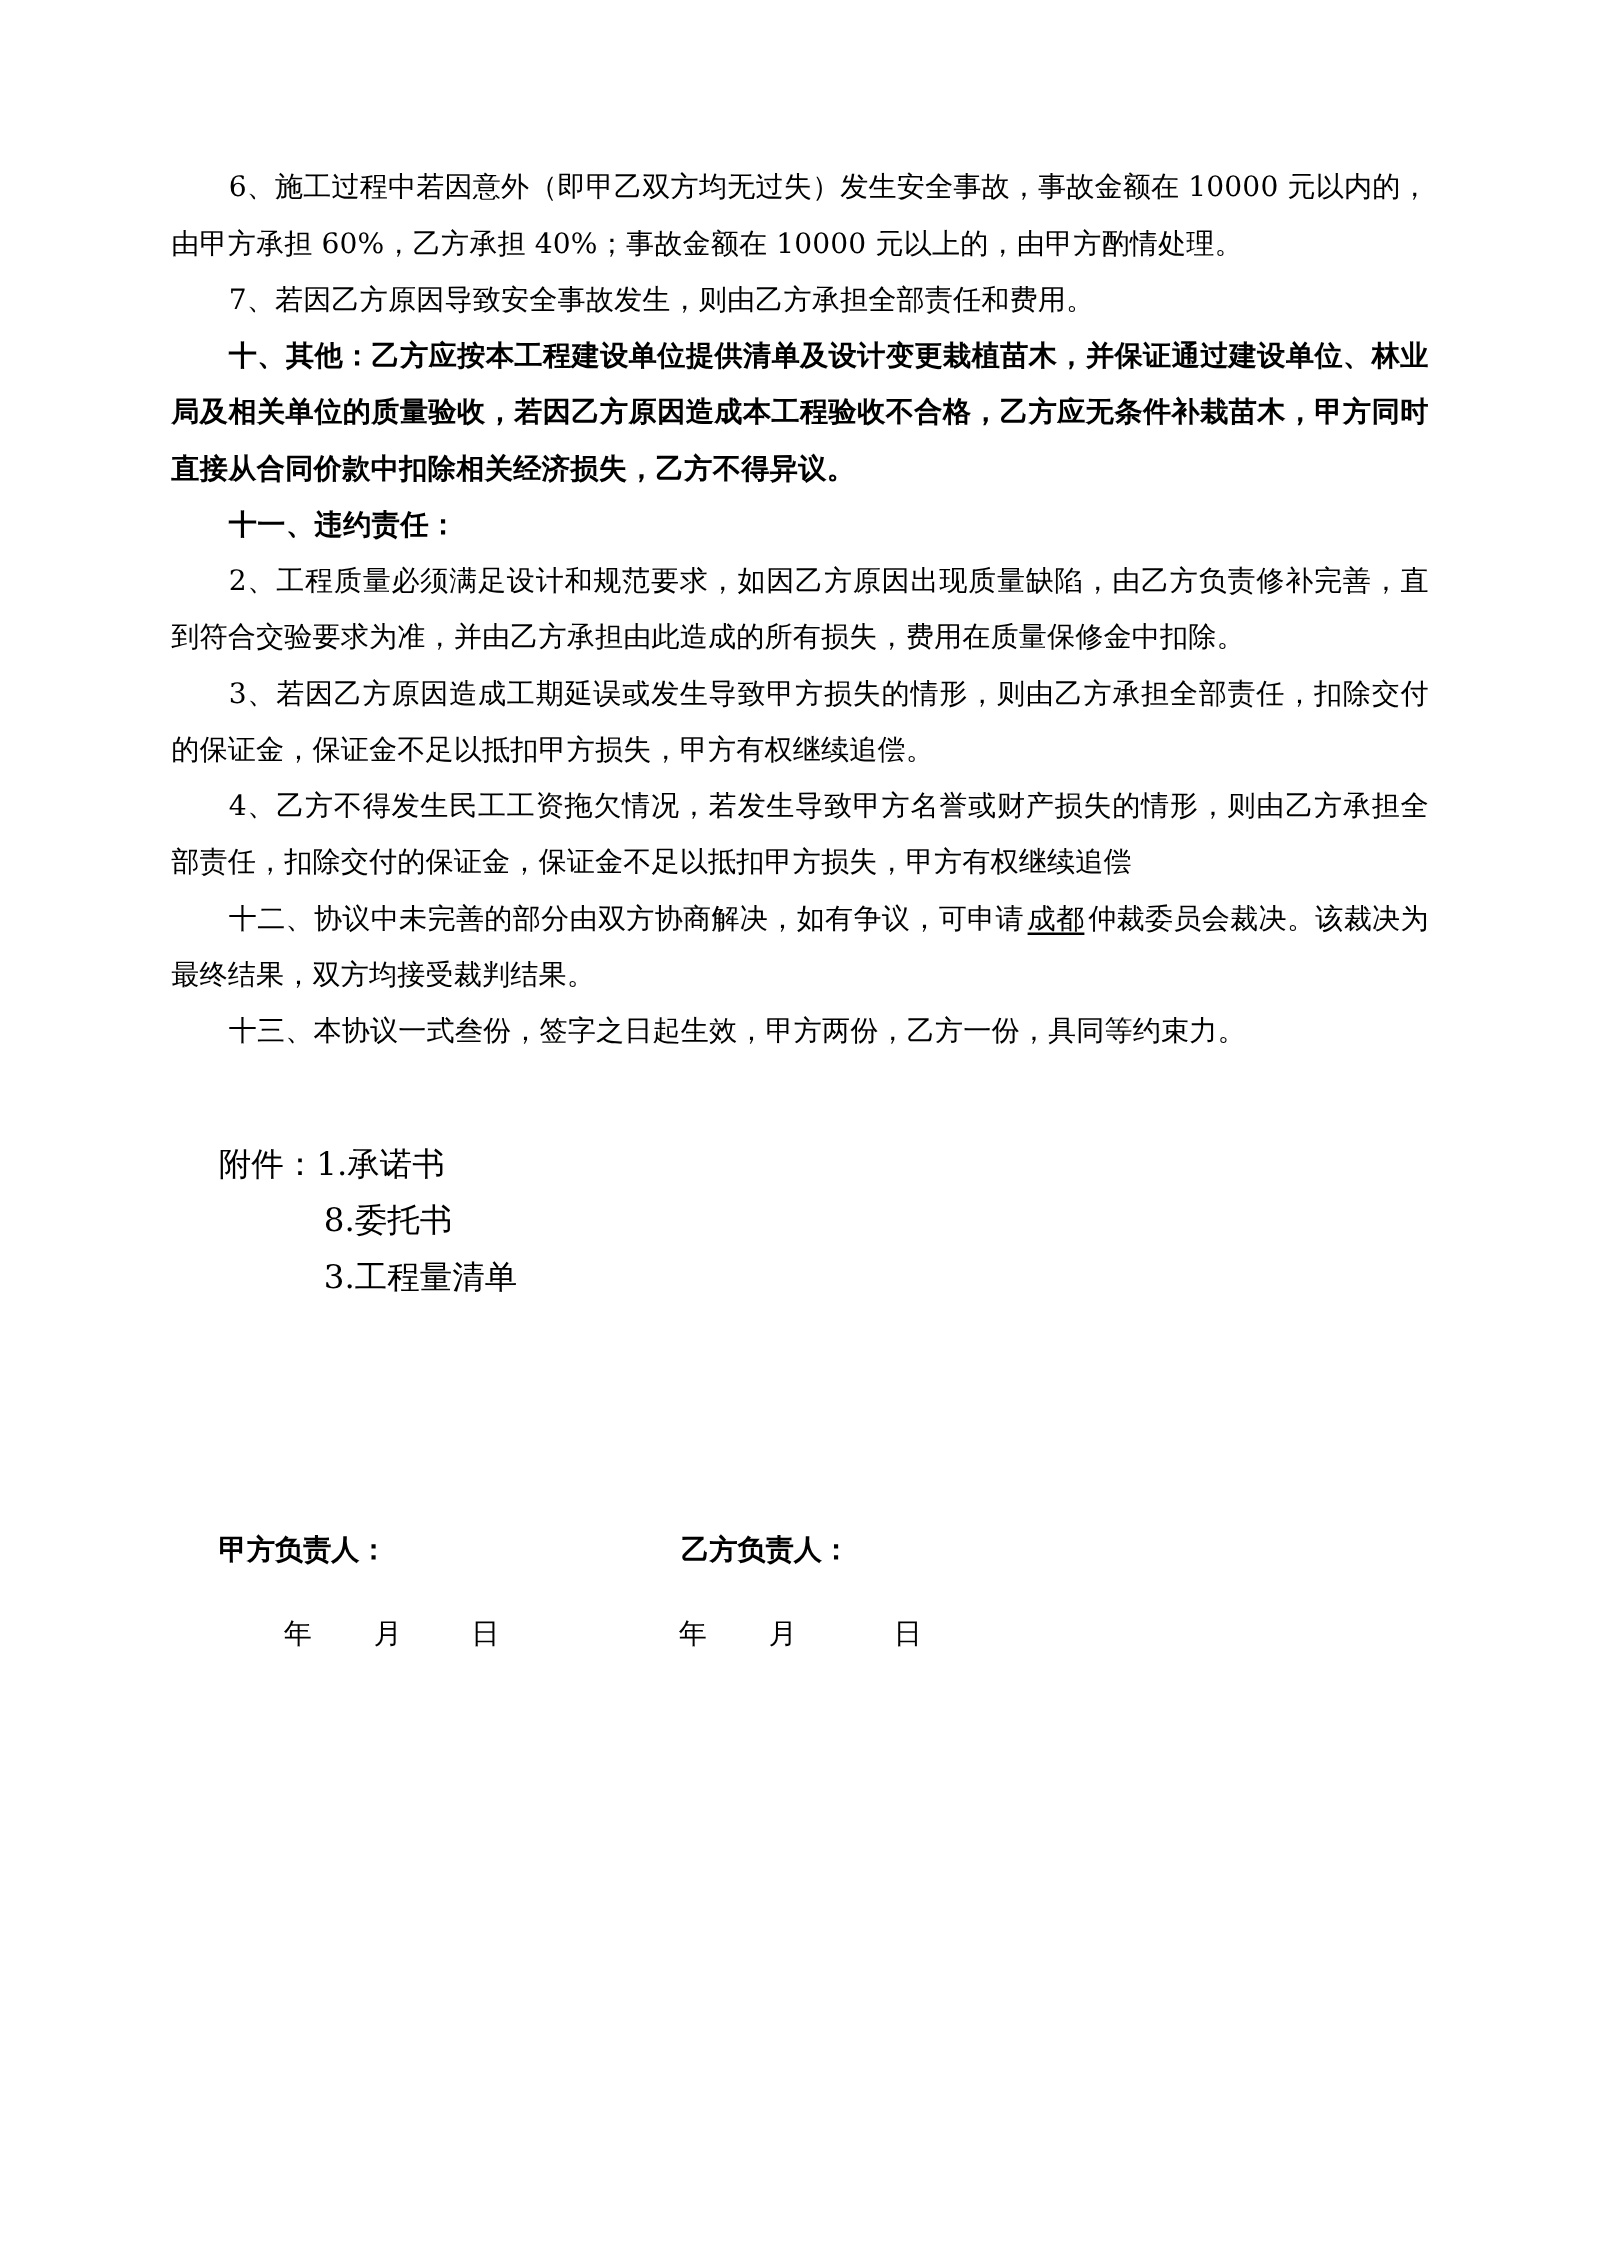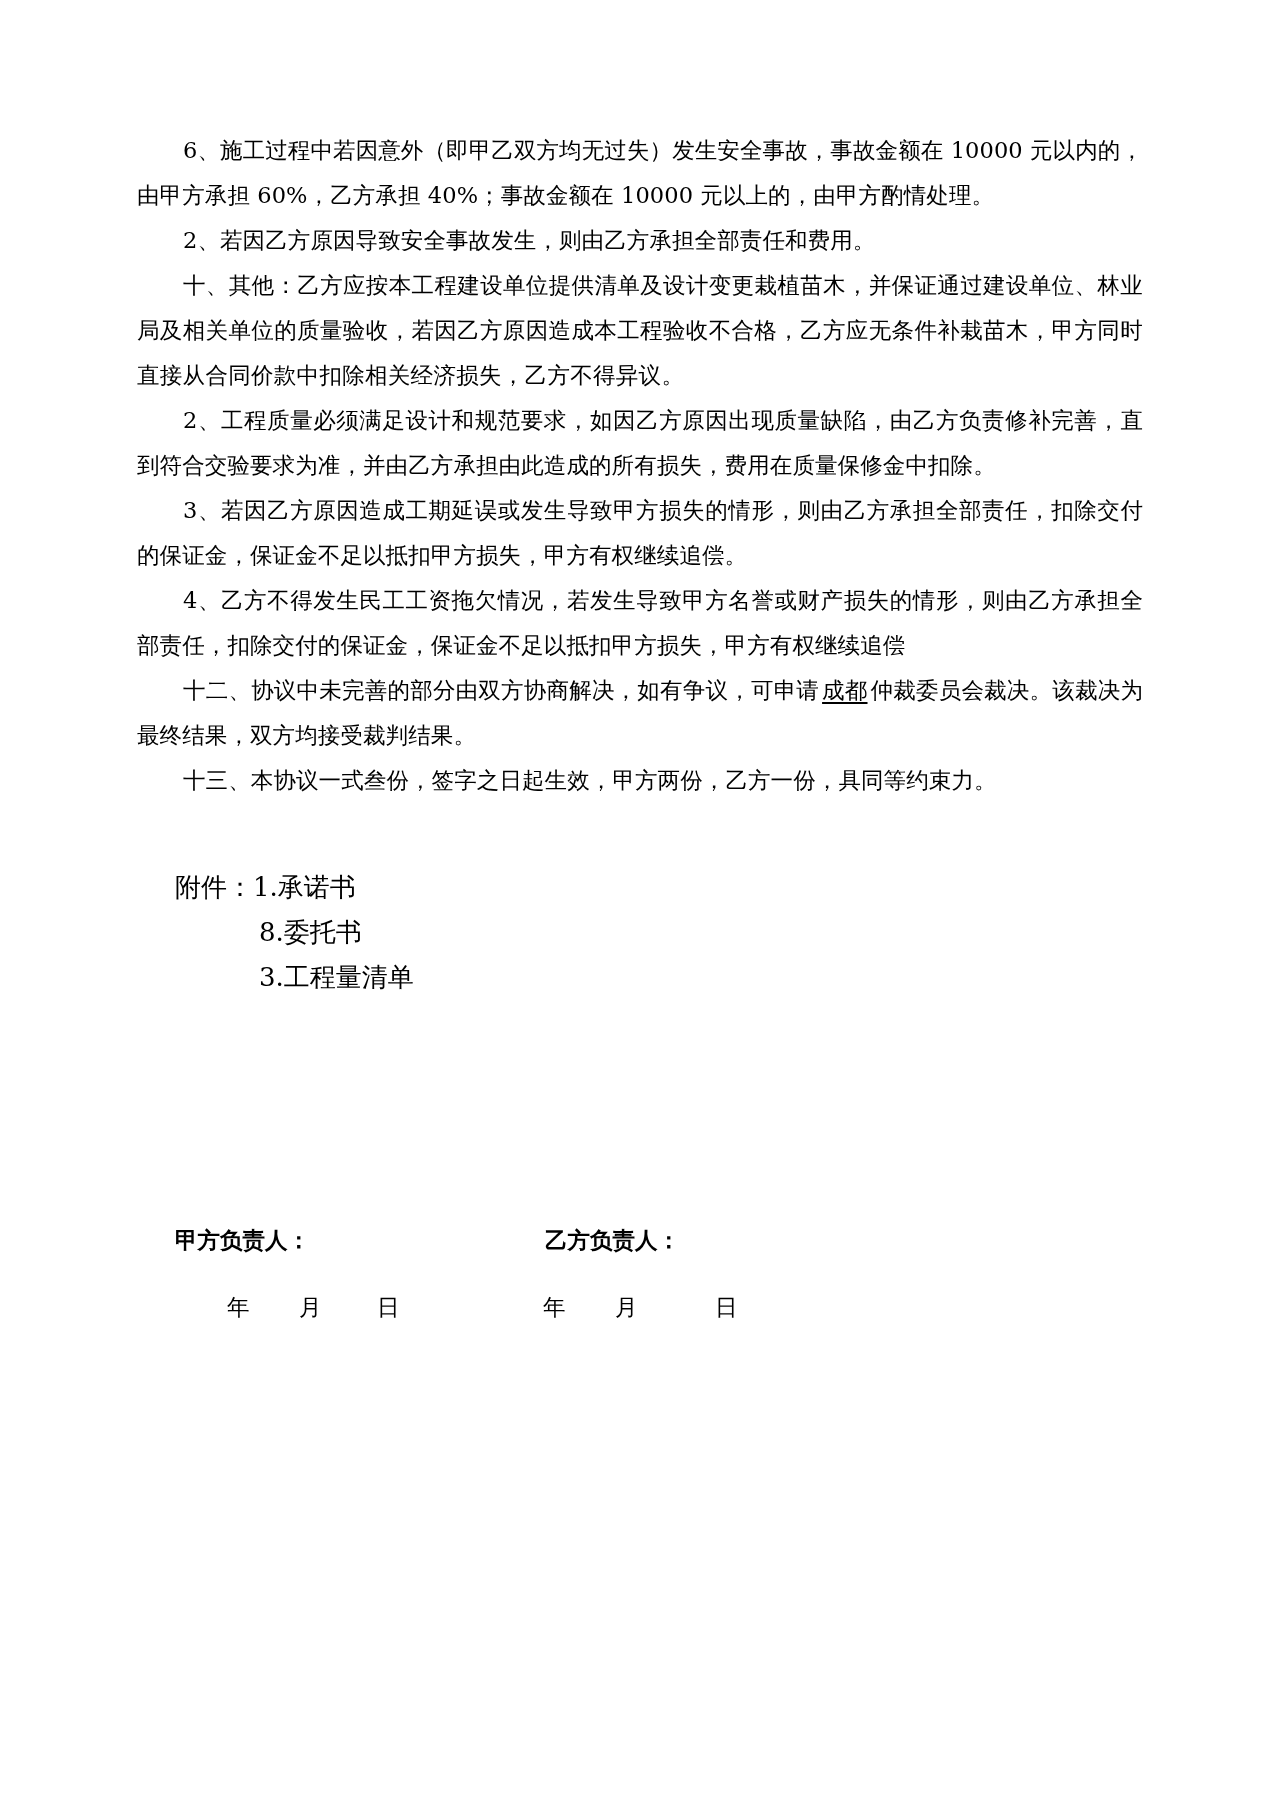--- a/index.html
+++ b/index.html
@@ -37,21 +37,21 @@
     line-height: 45px;
     text-align: justify;
     text-justify: inter-ideograph;
     letter-spacing: 0.1px;
     word-break: break-all;
   }
   p.indent {
     text-indent: 46px;
   }
   p.bold {
-    font-weight: normal;
+    font-weight: bold;
     letter-spacing: 0.3px;
   }
   .heading-bold {
     font-weight: bold;
     font-size: 22.5px;
     line-height: 45px;
     margin: 0;
     text-indent: 46px;
     letter-spacing: 0.4px;
   }
@@ -118,24 +118,25 @@
 </style>
 </head>
 <body>
 
 <div class="page">
 
   <div class="content">
 
     <p class="para indent">6、施工过程中若因意外（即甲乙双方均无过失）发生安全事故，事故金额在 10000 元以内的，由甲方承担 60%，乙方承担 40%；事故金额在 10000 元以上的，由甲方酌情处理。</p>
 
-    <p class="para indent">2、若因乙方原因导致安全事故发生，则由乙方承担全部责任和费用。</p>
+    <p class="para indent">7、若因乙方原因导致安全事故发生，则由乙方承担全部责任和费用。</p>
 
     <p class="para indent bold">十、其他：乙方应按本工程建设单位提供清单及设计变更栽植苗木，并保证通过建设单位、林业局及相关单位的质量验收，若因乙方原因造成本工程验收不合格，乙方应无条件补栽苗木，甲方同时直接从合同价款中扣除相关经济损失，乙方不得异议。</p>
 
+    <p class="heading-bold">十一、违约责任：</p>
 
 
     <p class="para indent">2、工程质量必须满足设计和规范要求，如因乙方原因出现质量缺陷，由乙方负责修补完善，直到符合交验要求为准，并由乙方承担由此造成的所有损失，费用在质量保修金中扣除。</p>
 
     <p class="para indent">3、若因乙方原因造成工期延误或发生导致甲方损失的情形，则由乙方承担全部责任，扣除交付的保证金，保证金不足以抵扣甲方损失，甲方有权继续追偿。</p>
 
     <p class="para indent">4、乙方不得发生民工工资拖欠情况，若发生导致甲方名誉或财产损失的情形，则由乙方承担全部责任，扣除交付的保证金，保证金不足以抵扣甲方损失，甲方有权继续追偿</p>
 
     <p class="para indent"><span>十二、协议中未完善的部分由双方协商解决，如有争议，可申请</span><span class="underlined">成都</span><span>仲裁委员会裁决。该裁决为最终结果，双方均接受裁判结果。</span></p>
 

